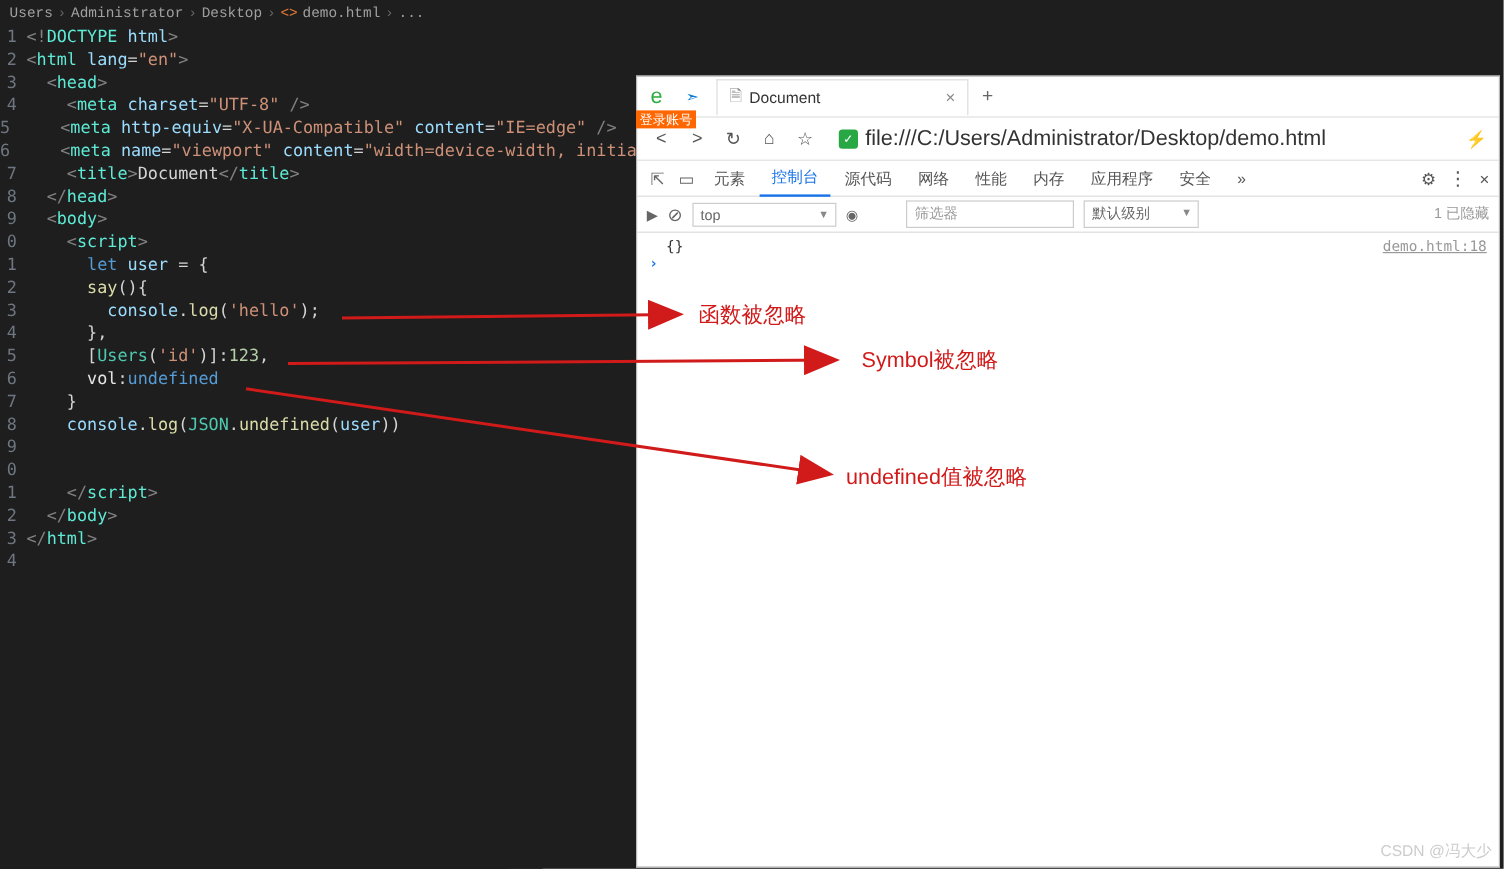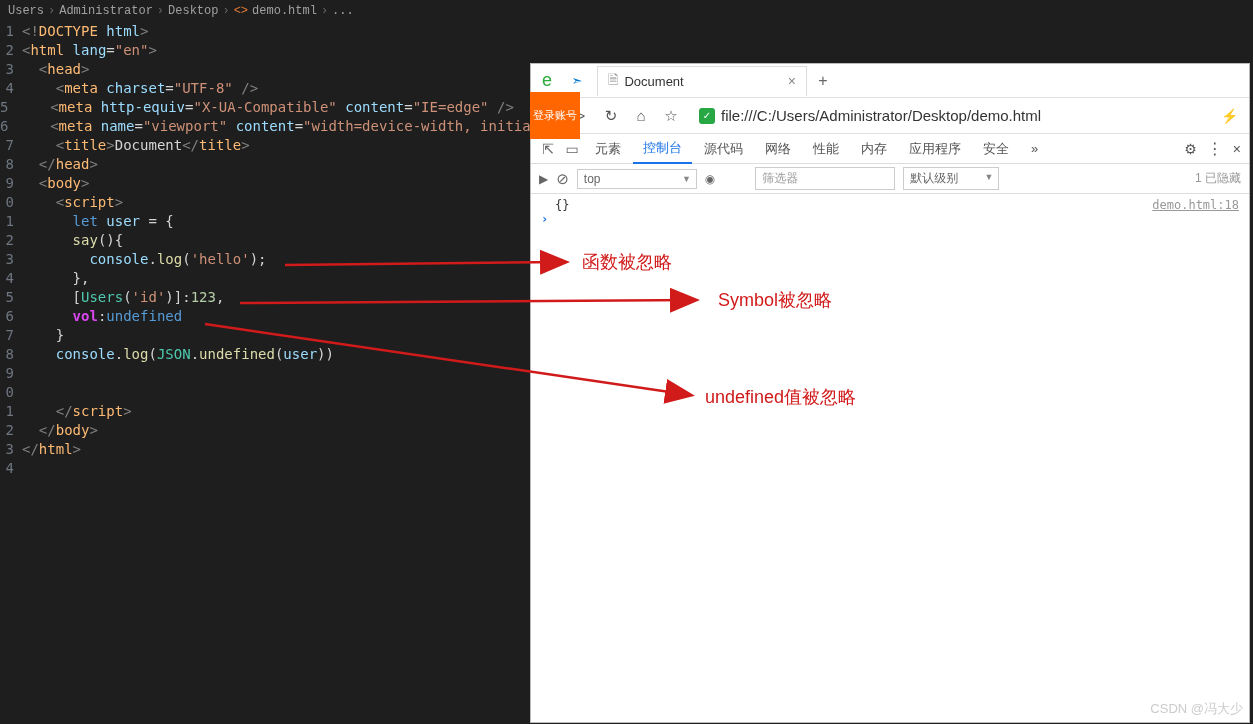--- a/index.html
+++ b/index.html
@@ -6,47 +6,47 @@
   body { font-family: Consolas, "Courier New", monospace; font-size: 13px; background: #1e1e1e; color: #d4d4d4; width: 1253px; height: 724px; overflow: hidden; position: relative; }
   .editor-pane { position: absolute; left: 0; top: 0; width: 452px; height: 724px; background: #1e1e1e; }
   .breadcrumb { display: flex; align-items: center; gap: 4px; padding: 4px 8px; font-size: 12px; color: #a0a0a0; background: #1e1e1e; }
   .breadcrumb .chev { color: #666; }
   .breadcrumb .file-icon { color: #e37933; }
   .code { font-family: Consolas, monospace; font-size: 14px; line-height: 19px; }
   .gutter { display: inline-block; width: 22px; color: #6e7681; text-align: right; padding-right: 8px; user-select: none; vertical-align: top; }
   .line { display: flex; white-space: pre; }
   .code-part { flex: 1; }
   
-  .c-tag { color: #fdba74; }        
+  .c-tag { color: #5eead4; }        
   .c-pun { color: #808080; }        
   .c-attr { color: #9cdcfe; }       
   .c-str { color: #ce9178; }        
   .c-kw  { color: #569cd6; }        
   .c-var { color: #9cdcfe; }
   .c-fn  { color: #dcdcaa; }        
   .c-num { color: #b5cea8; }
   .c-obj { color: #4ec9b0; }
   .c-op  { color: #d4d4d4; }
-  .c-prop{ color: #d946ef; font-weight: bold; }
+  .c-prop{ color: #e5e5e5; }
   .c-undef{ color: #569cd6; }
   
   .browser { position: absolute; left: 530px; top: 63px; width: 720px; height: 660px; background: #fff; border: 1px solid #bbb; font-family: "Segoe UI", sans-serif; font-size: 13px; color: #333; }
   .br-top { height: 34px; display: flex; align-items: center; border-bottom: 1px solid #e0e0e0; }
-  .login-badge { position: absolute; left: -1px; top: 28px; background: #ff6600; color: #fff; font-size: 11px; padding: 16px 3px; z-index: 5; }
+  .login-badge { position: absolute; left: -1px; top: 28px; background: #ff6600; color: #fff; font-size: 11px; padding: 0 3px; z-index: 5; }
   .app-icon { width: 32px; display: flex; justify-content: center; font-size: 18px; color: #2eab3c; }
   .compass { width: 28px; display: flex; justify-content: center; color: #0078d7; }
   .tab { display: flex; align-items: center; gap: 6px; border: 1px solid #ddd; border-bottom: none; height: 30px; padding: 0 10px; margin-left: 6px; width: 210px; background: #fff; }
   .tab .doc-icon { font-size: 13px; color: #888; }
   .tab .close { margin-left: auto; color: #888; font-size: 14px; }
   .newtab { width: 32px; display: flex; justify-content: center; font-size: 16px; color: #666; }
   .addrbar { height: 36px; display: flex; align-items: center; gap: 10px; padding: 0 10px; border-bottom: 1px solid #e0e0e0; }
   .nav-icon { color: #555; font-size: 15px; width: 20px; text-align: center; }
   .url-area { flex: 1; display: flex; align-items: center; gap: 6px; border-radius: 14px; padding: 2px 8px; background: #fff; }
   .shield { background: #28a745; color: #fff; width: 16px; height: 16px; font-size: 10px; border-radius: 3px; display: flex; align-items: center; justify-content: center; }
-  .url-text { font-size: 15px; color: #333; }
+  .url-text { font-size: 18px; color: #333; }
   .bolt { color: #3cba54; font-size: 14px; }
   .devtools { }
   .dt-tabs { display: flex; align-items: center; gap: 2px; border-bottom: 1px solid #ddd; height: 30px; padding-left: 6px; }
   .dt-pick, .dt-grey { width: 22px; text-align: center; color: #666; font-size: 14px; }
   .dt-tab { padding: 0 10px; height: 30px; display: flex; align-items: center; color: #555; cursor: default; text-align: center; }
   .dt-tab.active { border-bottom: 2px solid #1a73e8; color: #1a73e8; }
   .dt-more { margin-left: 4px; color: #555; padding: 0 6px; }
   .dt-right { margin-left: auto; display: flex; align-items: center; gap: 10px; padding-right: 8px; }
   .gear { font-size: 14px; color: #555; }
   .vdots { font-size: 16px; color: #555; }

